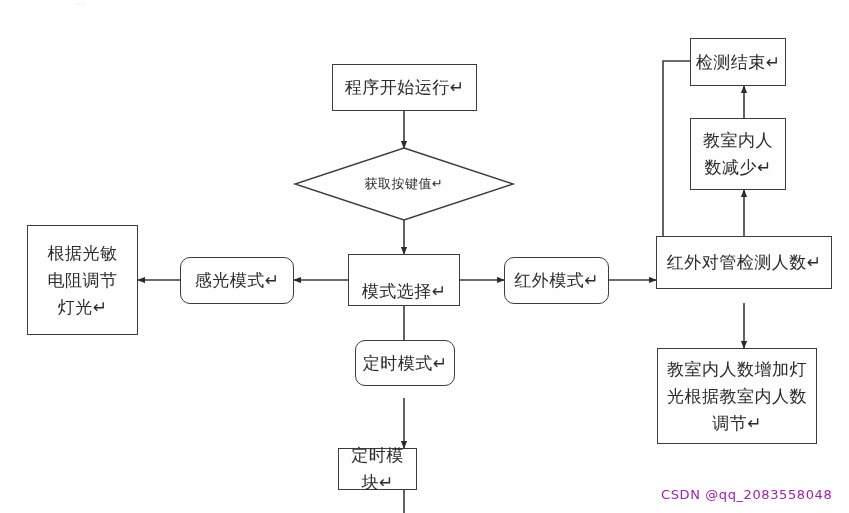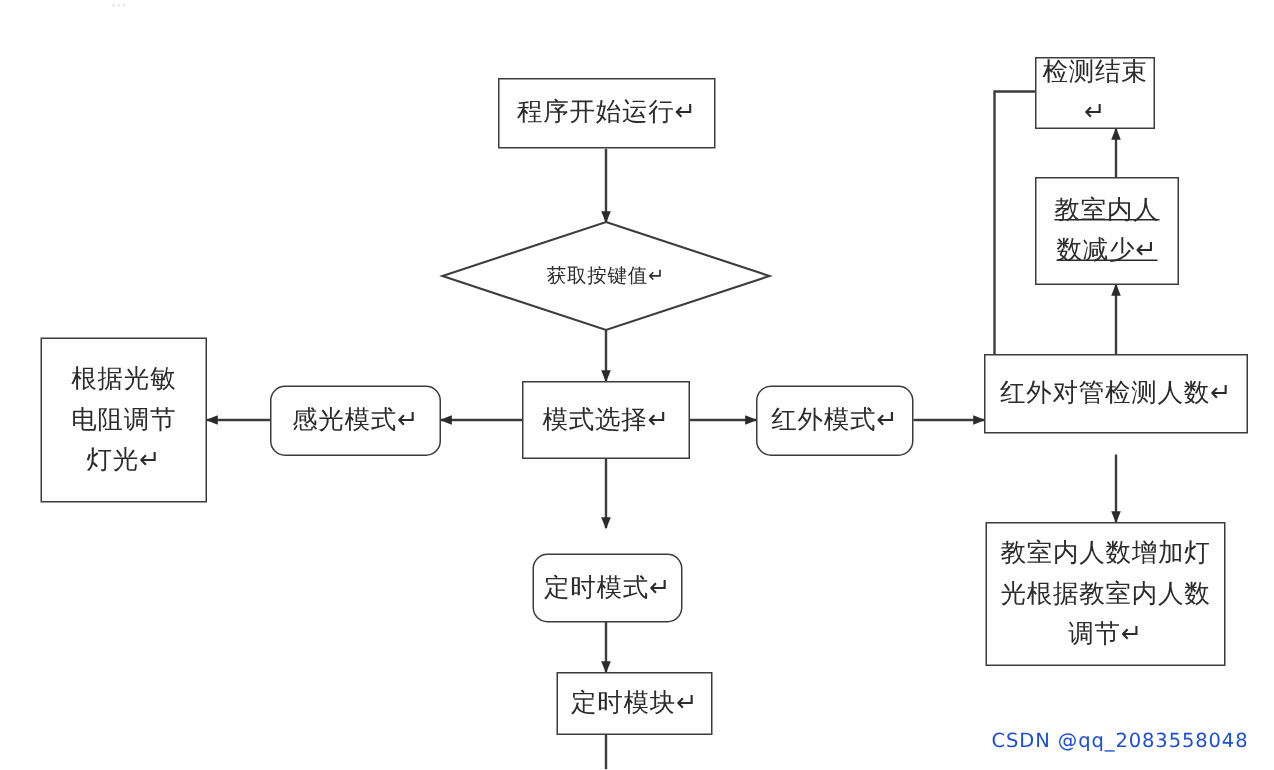--- a/index.html
+++ b/index.html
@@ -57,21 +57,21 @@
     display: flex;
     align-items: center;
     justify-content: center;
     color: #2b2b2b;
     font-size: 13px;
     letter-spacing: 0.5px;
     pointer-events: none;
   }
   .watermark {
     position: absolute;
-    color: #1d4ed8;
+    color: #a21caf;
     font-size: 13px;
     letter-spacing: 0.6px;
     font-family: "DejaVu Sans", "Liberation Sans", sans-serif;
     white-space: nowrap;
   }
   .topsmudge {
     position: absolute;
     color: #e2e2e2;
     font-size: 11px;
     white-space: nowrap;
@@ -115,25 +115,25 @@
 
     <line x1="404" y1="490" x2="404" y2="513" stroke="#3c3c3c" stroke-width="1.6"></line>
 
     <polygon points="404,148 513,184 404,220 295,184" fill="#fefefe" stroke="#3c3c3c" stroke-width="1.4"></polygon>
   </svg>
 
   <div class="diamond-wrap" style="left:295px; top:148px; width:218px; height:72px;">
     <span class="diamond-label">获取按键值↵</span>
   </div>
 
-  <div class="node" style="left:332px; top:52px; width:145px; height:47px;">
+  <div class="node" style="left:332px; top:64px; width:145px; height:47px;">
     <span class="txt">程序开始运行↵</span>
   </div>
 
-  <div class="node" style="left:348px; top:254px; width:112px; height:52px;">
+  <div class="node" style="left:348px; top:254px; width:112px; height:52px;align-items:flex-end;">
     <span class="txt">模式选择↵</span>
   </div>
 
   <div class="node" style="left:27px; top:225px; width:111px; height:110px;">
     <span class="txt">根据光敏
 电阻调节
 灯光↵</span>
   </div>
 
   <div class="node rounded" style="left:180px; top:257px; width:114px; height:47px;">
@@ -141,40 +141,40 @@
   </div>
 
   <div class="node rounded" style="left:504px; top:257px; width:105px; height:47px;">
     <span class="txt">红外模式↵</span>
   </div>
 
   <div class="node" style="left:656px; top:236px; width:176px; height:53px;">
     <span class="txt">红外对管检测人数↵</span>
   </div>
 
-  <div class="node" style="left:690px; top:118px; width:96px; height:72px;text-decoration:underline;">
+  <div class="node" style="left:690px; top:118px; width:96px; height:72px;">
     <span class="txt">教室内人
 数减少↵</span>
   </div>
 
-  <div class="node" style="left:690px; top:38px; width:80px; height:48px;">
+  <div class="node" style="left:690px; top:38px; width:96px; height:48px;">
     <span class="txt">检测结束↵</span>
   </div>
 
   <div class="node" style="left:657px; top:348px; width:160px; height:96px;">
     <span class="txt">教室内人数增加灯
 光根据教室内人数
 调节↵</span>
   </div>
 
-  <div class="node rounded" style="left:355px; top:369px; width:100px; height:46px;">
+  <div class="node rounded" style="left:355px; top:340px; width:100px; height:46px;">
     <span class="txt">定时模式↵</span>
   </div>
 
-  <div class="node" style="left:371px; top:448px; width:104px; height:42px;align-items:center;">
+  <div class="node" style="left:338px; top:448px; width:79px; height:42px;align-items:center;">
     <span class="txt">定时模块↵</span>
   </div>
 
   <div class="topsmudge" style="left:74px; top:-3px;">···</div>
 
   <div class="watermark" style="left:661px; top:487px;">CSDN @qq_2083558048</div>
 
 </div>
 
 </body></html>

